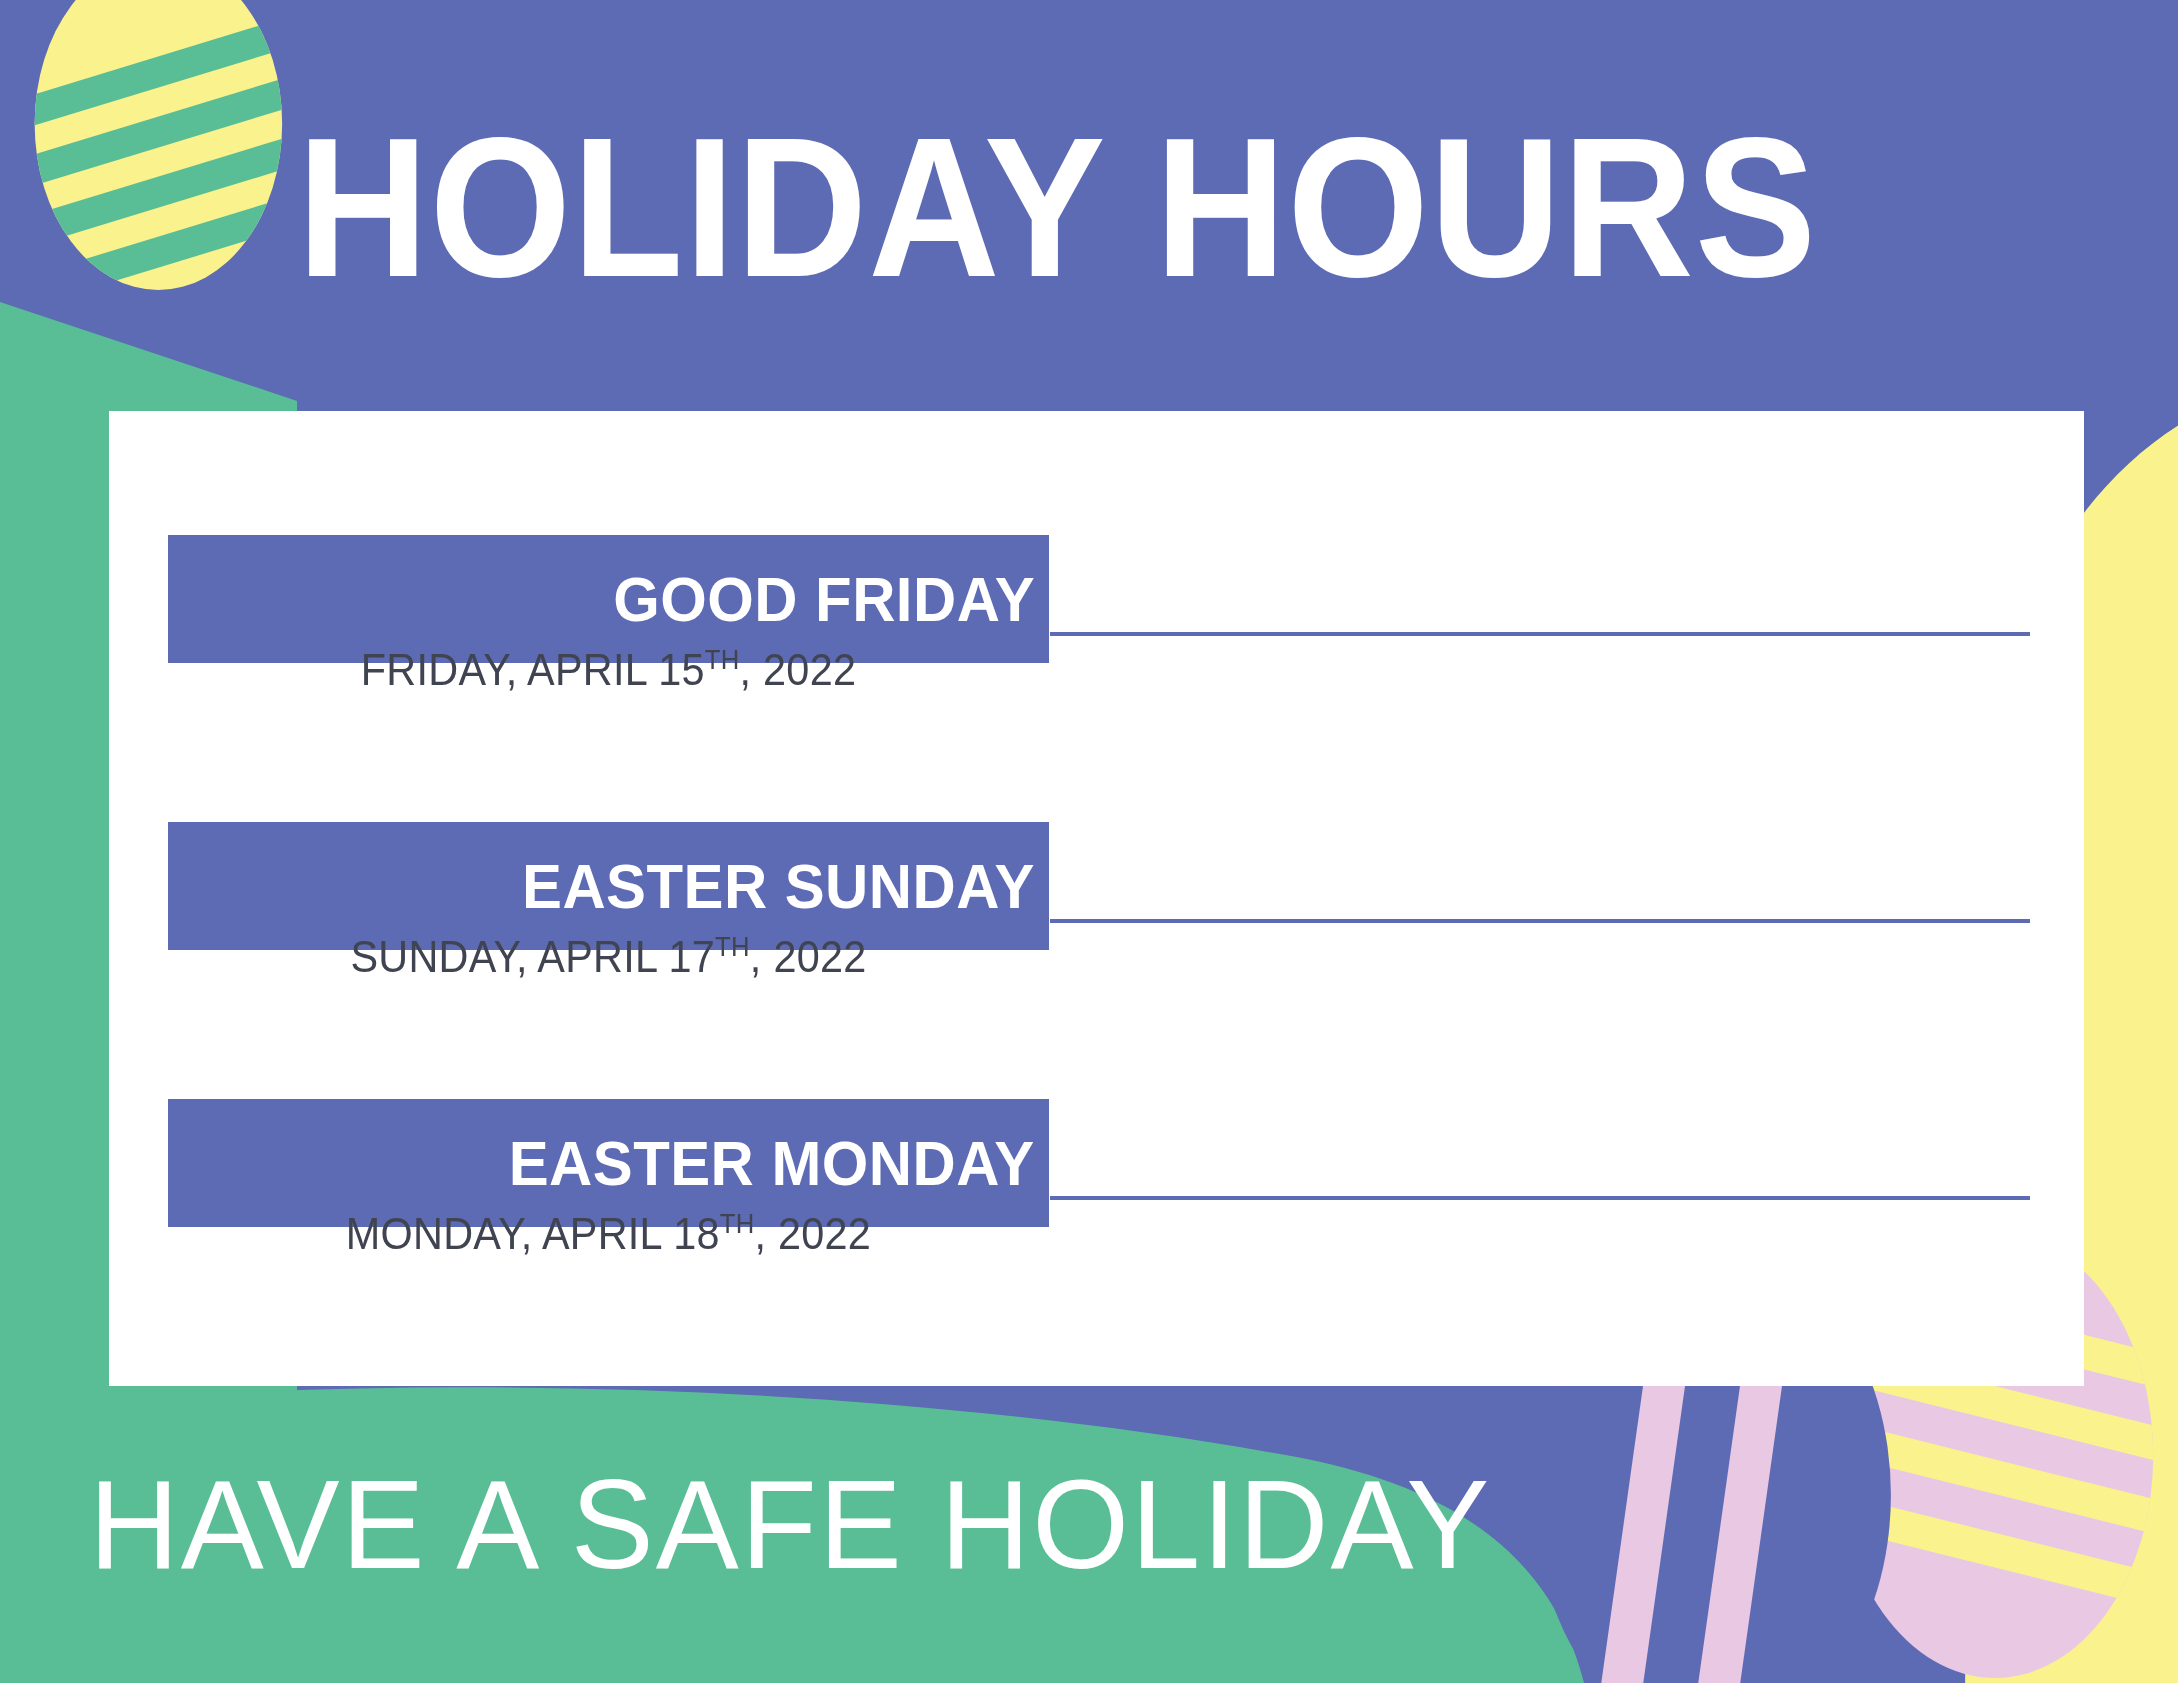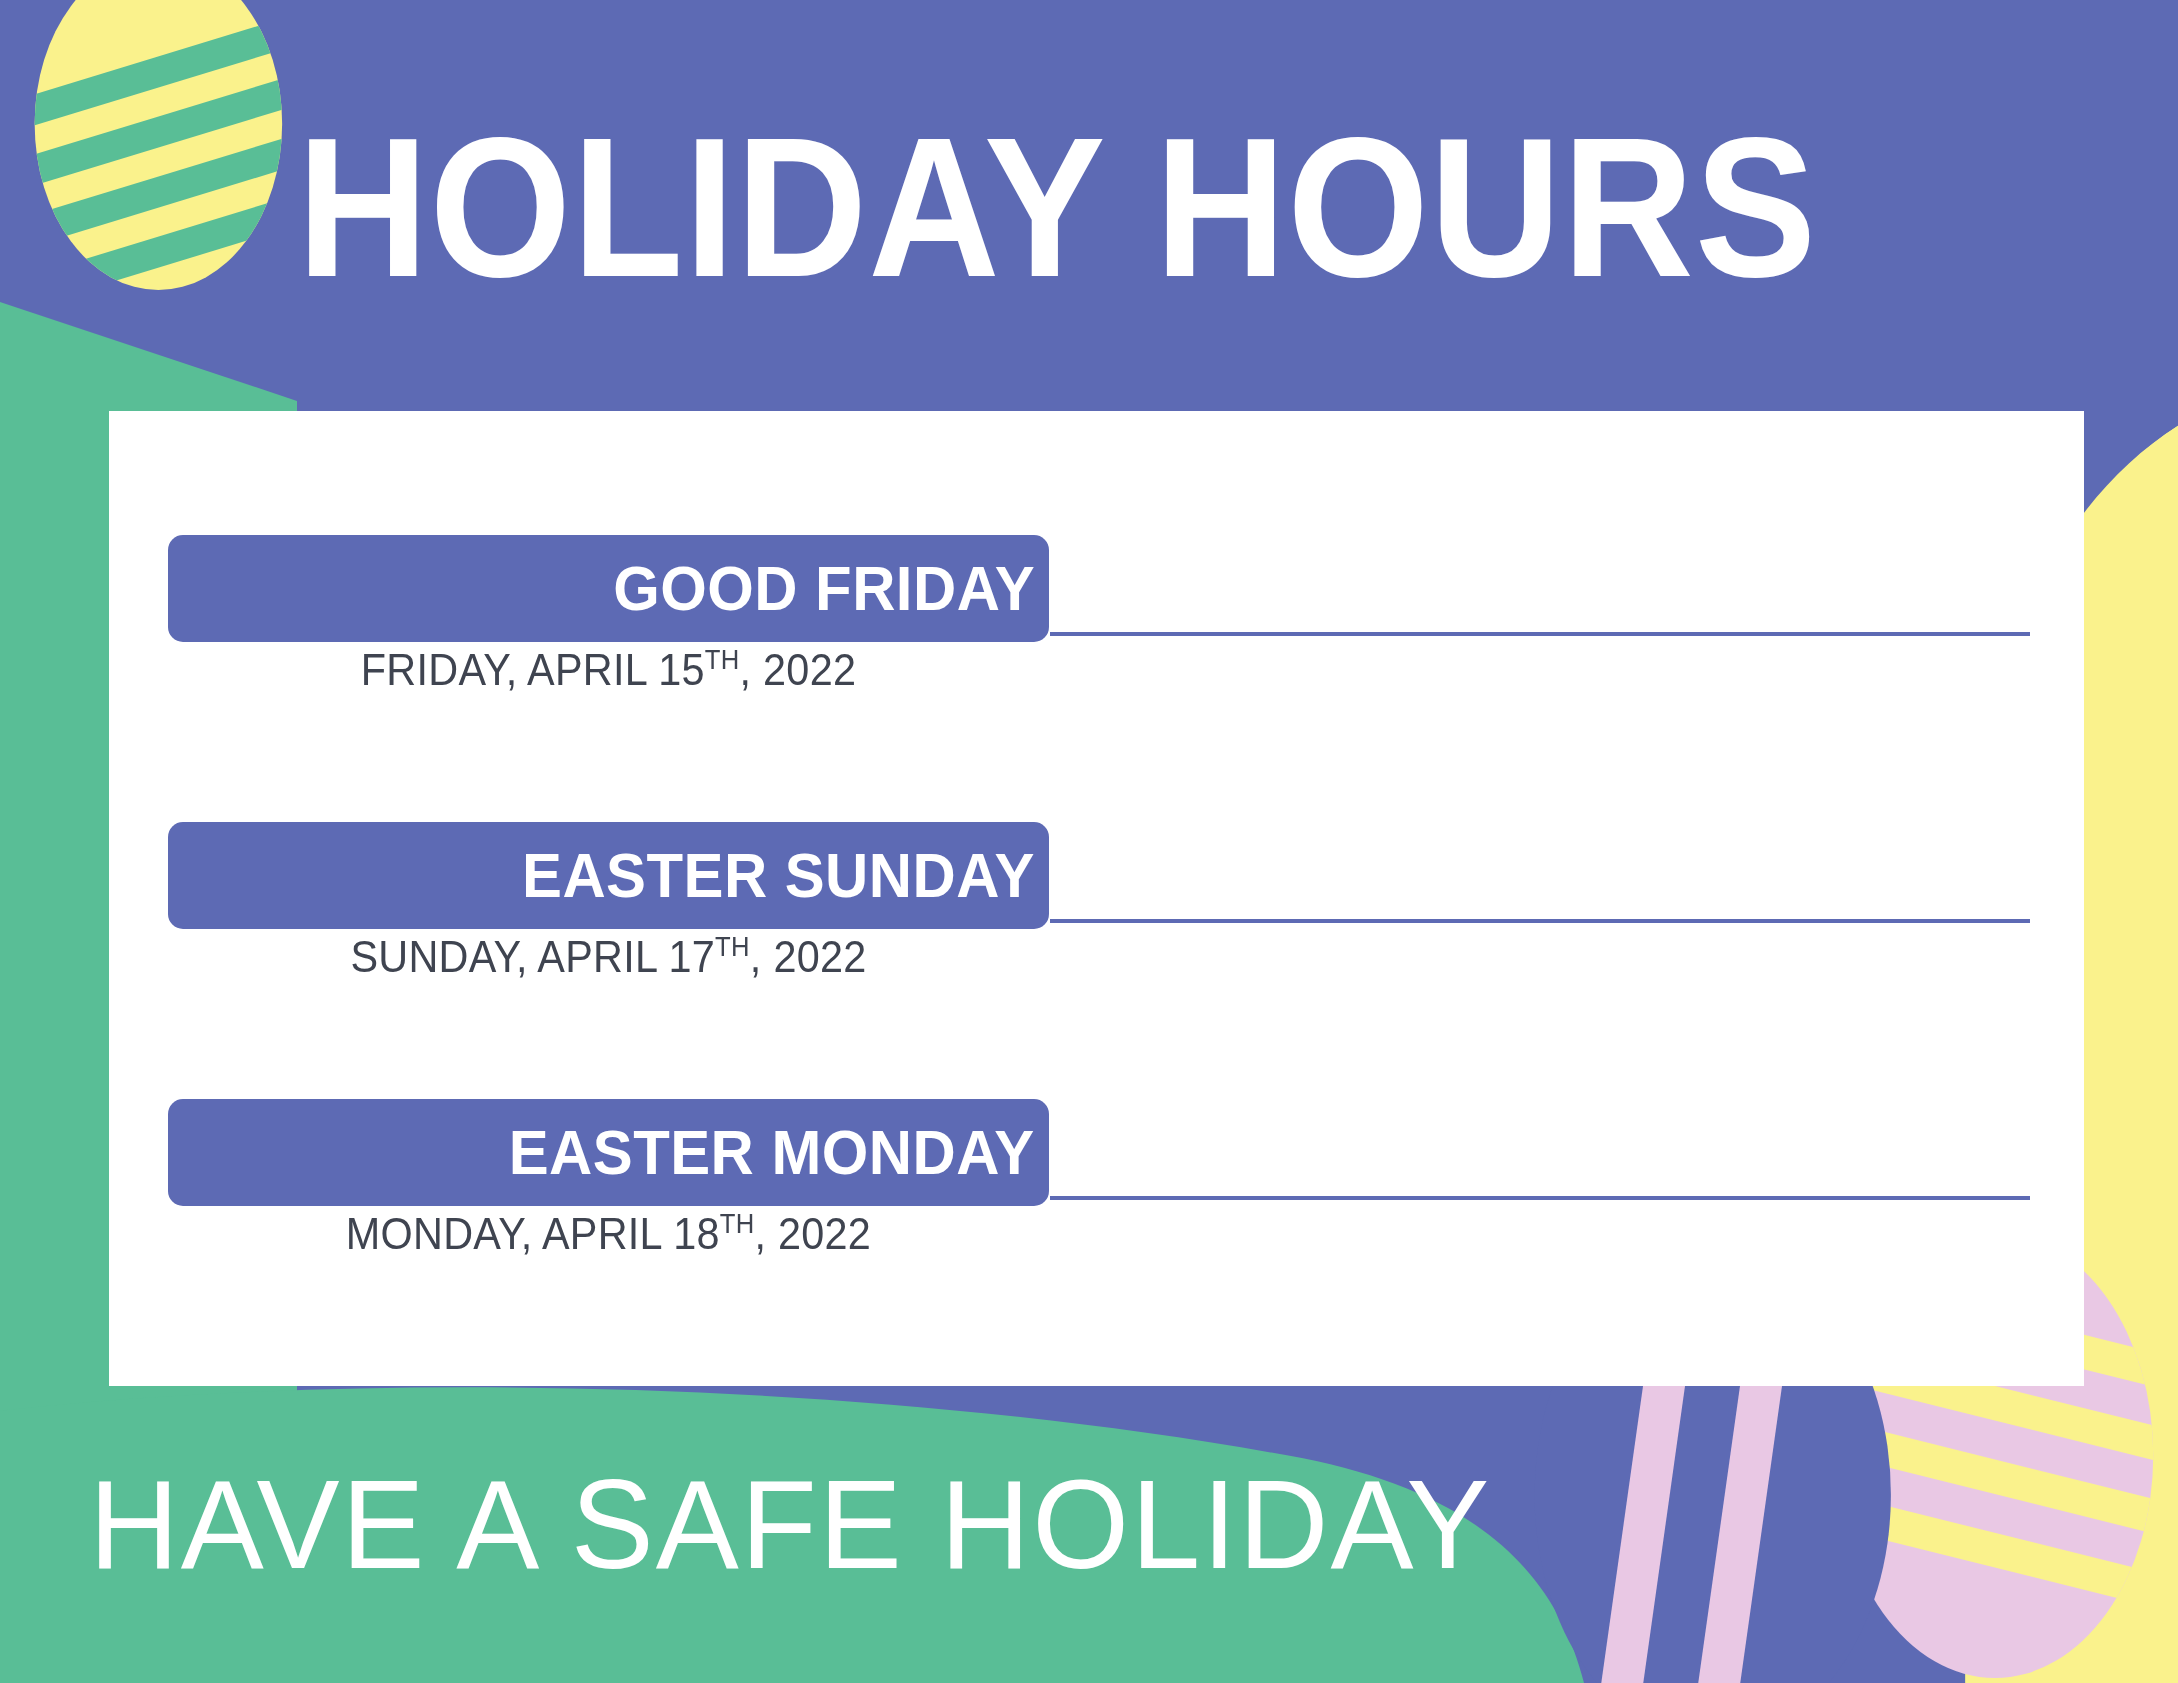--- a/index.html
+++ b/index.html
@@ -60,28 +60,27 @@
   .bar-wrap {
     position: absolute;
     left: 59px;
     top: 0;
     width: 881px;
     height: 99px;
   }
   .bar {
     position: absolute;
     left: 0; top: 0;
-    width: 881px; height: 107px;
+    width: 881px; height: 128px;
     background: #5d6ab4;
     box-sizing: border-box;
     display: flex;
     align-items: center;
     justify-content: flex-end;
     padding-right: 14px;
-    border-radius: 15px;
   }
   .bar-label {
     color: #ffffff;
     font-family: "Liberation Sans Narrow", "Liberation Sans", sans-serif;
     font-weight: bold;
     font-size: 63px;
     line-height: 63px;
     letter-spacing: 0.5px;
     transform: scaleX(0.95);
     transform-origin: right center;

